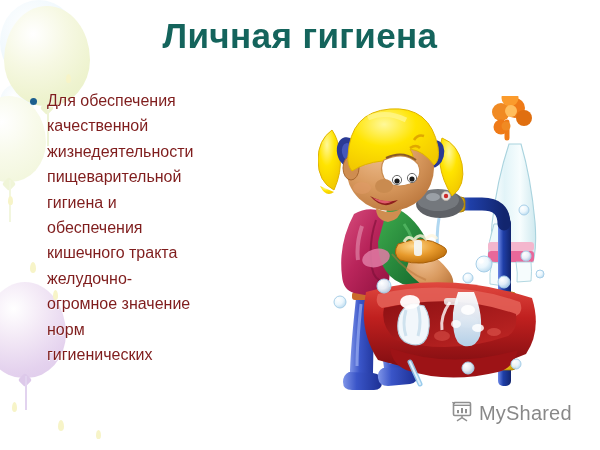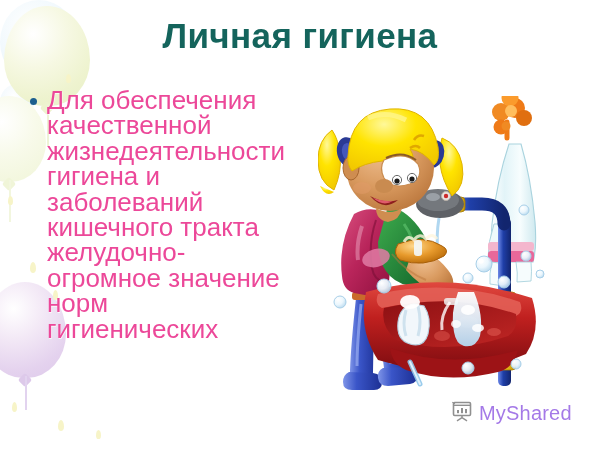--- a/index.html
+++ b/index.html
@@ -126,23 +126,23 @@
   #bullet-dot {
     width: 7px;
     height: 7px;
     min-width: 7px;
     border-radius: 50%;
     background: #1c5f8f;
     margin-top: 10px;
     margin-right: 10px;
   }
   #body-text {
-    font-size: 26px;
+    font-size: 16px;
     line-height: 25.4px;
-    color: #ec4899;
+    color: #7f1d1d;
     text-align: justify;
     text-shadow: 0.6px 0.6px 0 rgba(255,255,255,0.75);
     width: 252px;
   }
   #body-text .ln { display: block; white-space: nowrap; }
 
   
   #illo {
     position: absolute;
     left: 318px;
@@ -157,21 +157,21 @@
     position: absolute;
     left: 450px;
     top: 399px;
     display: flex;
     align-items: center;
     opacity: 0.62;
   }
   #watermark-icon { margin-right: 5px; }
   #watermark-text {
     font-size: 20px;
-    color: #6d28d9;
+    color: #404040;
     letter-spacing: 0.2px;
   }
 </style>
 </head>
 <body>
 
 <div id="slide">
 
   <div class="bg-layer">
     <div class="balloon" id="bal-yellow-1">
@@ -199,22 +199,23 @@
   </div>
 
   <div id="title">Личная гигиена</div>
 
   <div id="body-block">
     <span id="bullet-dot"></span>
     <div id="body-text">
       <span class="ln">Для обеспечения</span>
       <span class="ln">качественной</span>
       <span class="ln">жизнедеятельности</span>
+      <span class="ln">пищеварительной</span>
       <span class="ln">гигиена и</span>
-      <span class="ln">заболеваний</span>
+      <span class="ln">обеспечения</span>
       <span class="ln">кишечного тракта</span>
       <span class="ln">желудочно-</span>
       <span class="ln">огромное значение</span>
       <span class="ln">норм</span>
       <span class="ln">гигиенических</span>
     </div>
   </div>
 
   <div id="illo">
     <svg width="282" height="310" viewBox="0 0 282 310" xmlns="http://www.w3.org/2000/svg">

